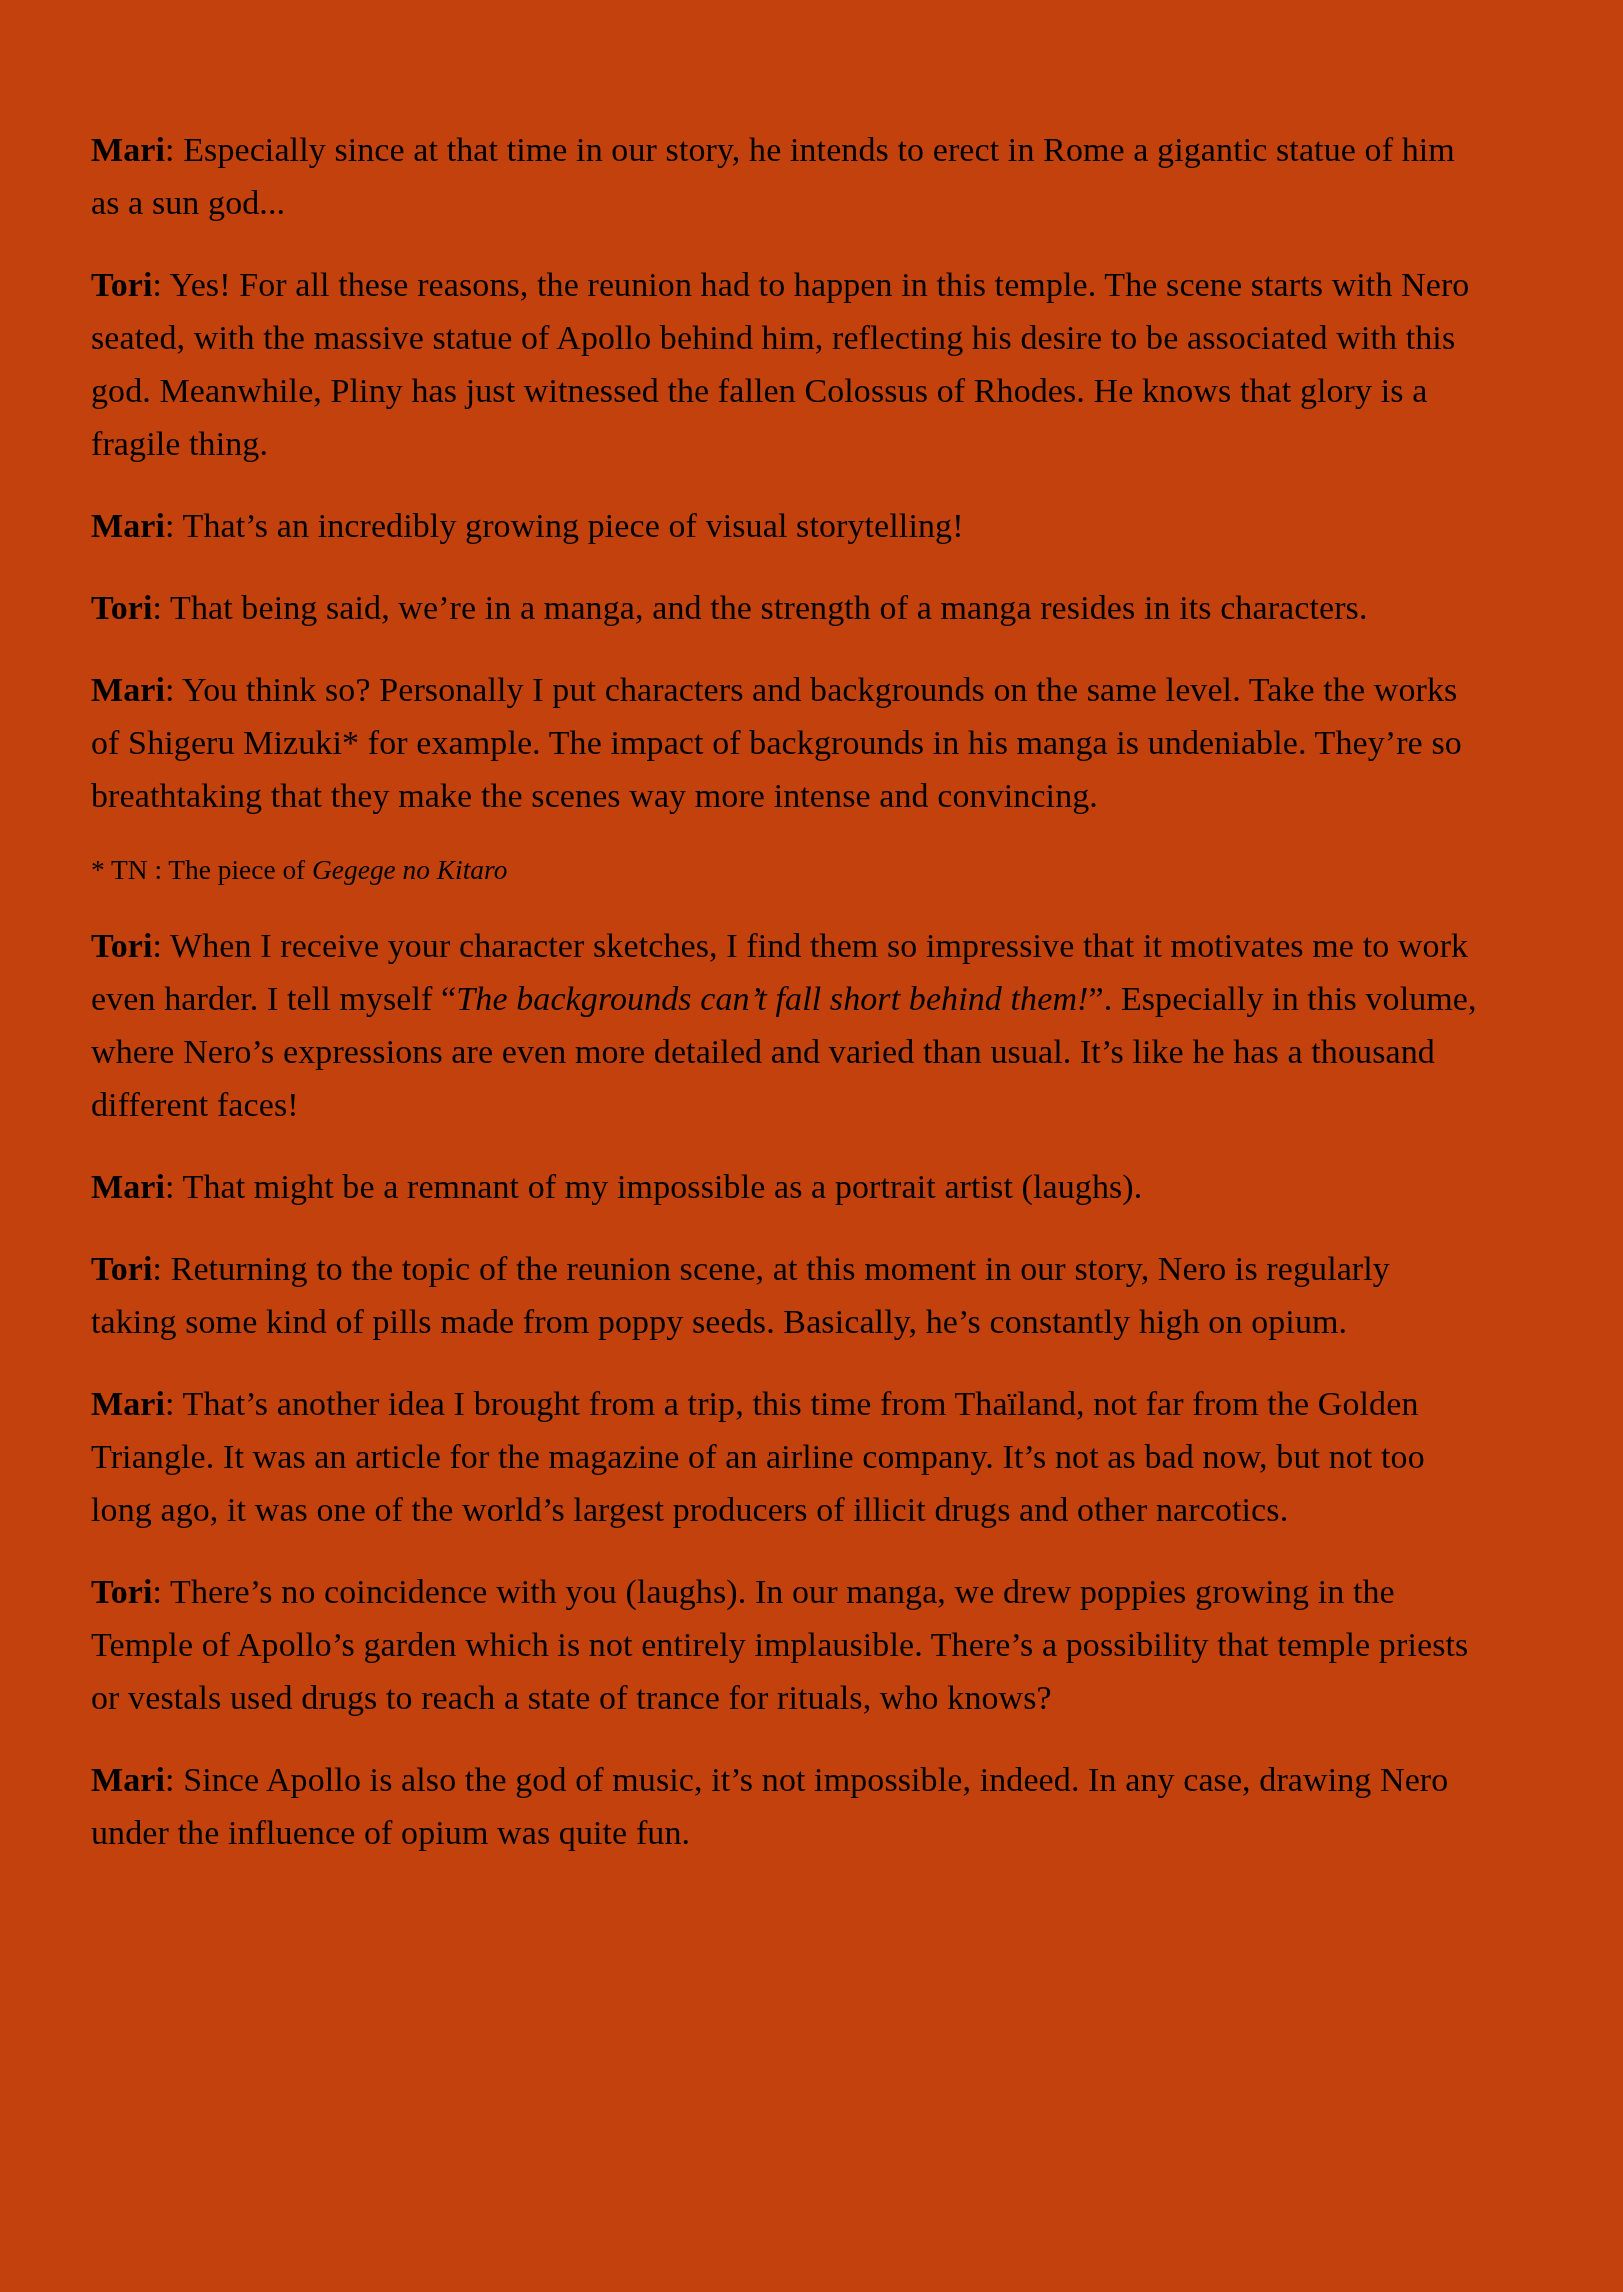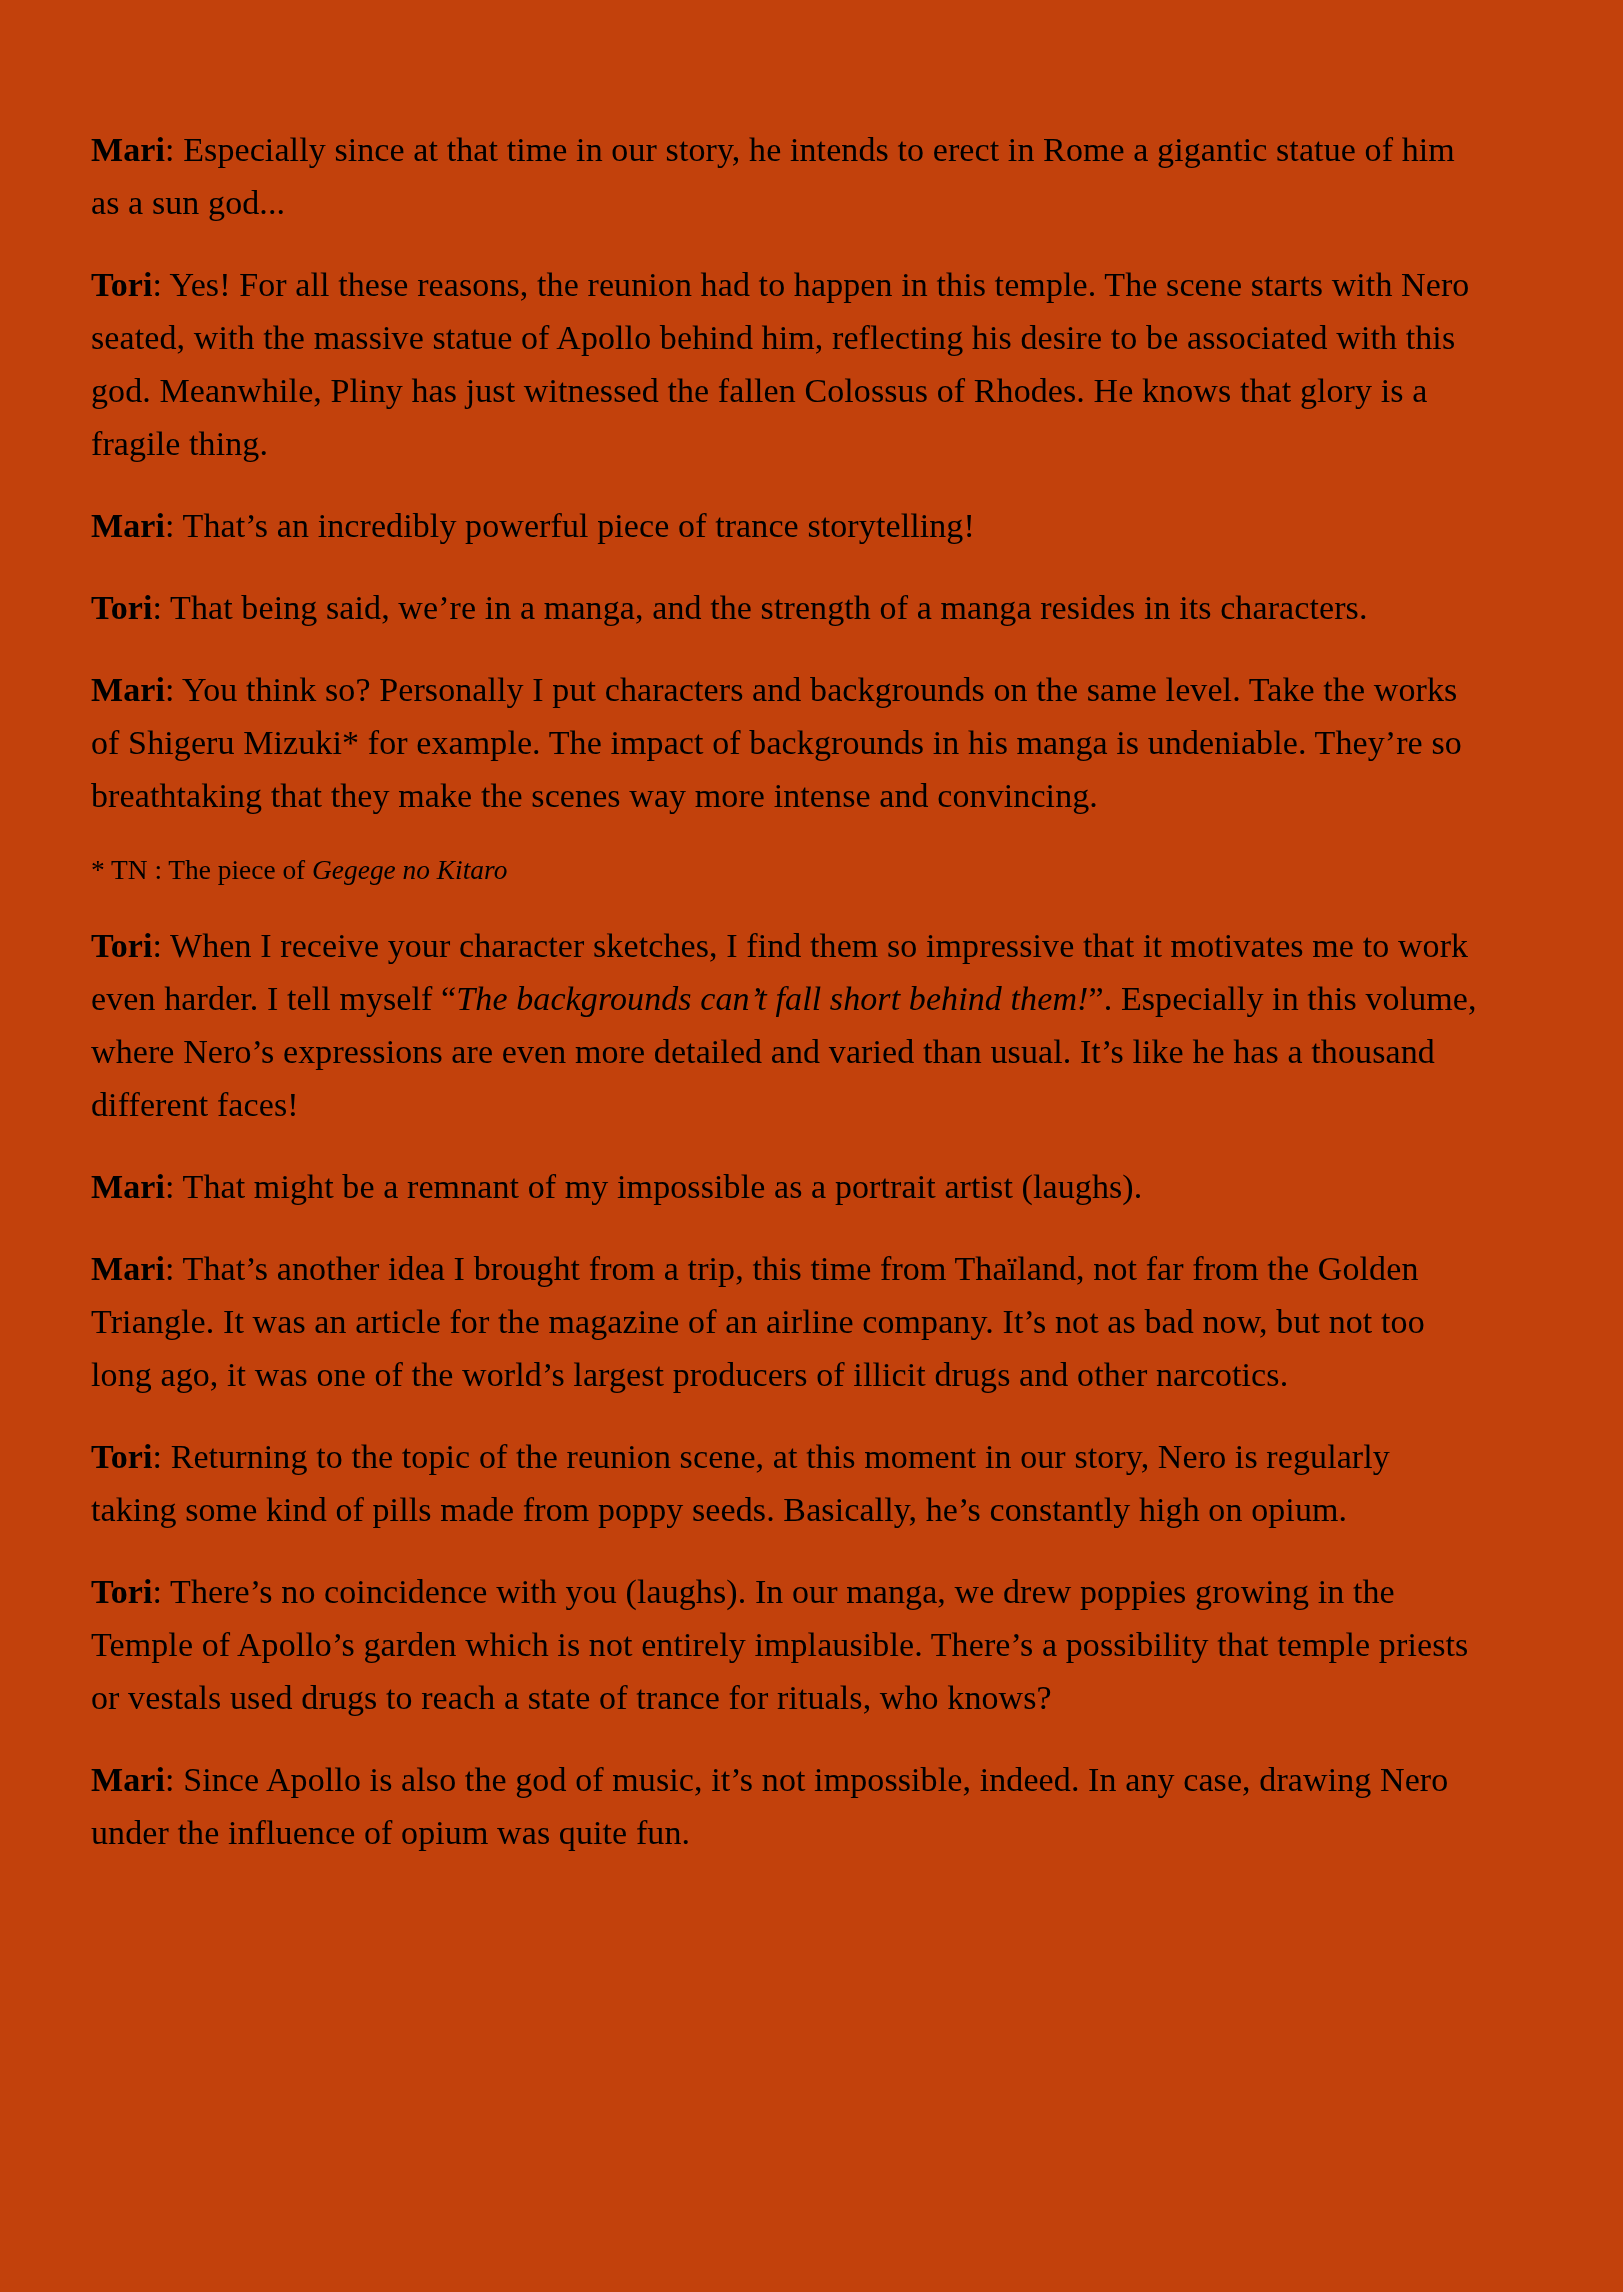--- a/index.html
+++ b/index.html
@@ -46,25 +46,25 @@
       font-style: normal;
     }
   </style>
 </head>
 <body>
 
 <main class="page">
   <article class="transcript">
       <p class="dialogue"><span class="seg-bold">Mari</span><span class="seg-normal">: Especially since at that time in our story, he intends to erect in Rome a gigantic statue of him as a sun god...</span></p>
       <p class="dialogue"><span class="seg-bold">Tori</span><span class="seg-normal">: Yes! For all these reasons, the reunion had to happen in this temple. The scene starts with Nero seated, with the massive statue of Apollo behind him, reflecting his desire to be associated with this god. Meanwhile, Pliny has just witnessed the fallen Colossus of Rhodes. He knows that glory is a fragile thing.</span></p>
-      <p class="dialogue"><span class="seg-bold">Mari</span><span class="seg-normal">: That’s an incredibly powerful piece of trance storytelling!</span></p>
+      <p class="dialogue"><span class="seg-bold">Mari</span><span class="seg-normal">: That’s an incredibly growing piece of visual storytelling!</span></p>
       <p class="dialogue"><span class="seg-bold">Tori</span><span class="seg-normal">: That being said, we’re in a manga, and the strength of a manga resides in its characters.</span></p>
       <p class="dialogue"><span class="seg-bold">Mari</span><span class="seg-normal">: You think so? Personally I put characters and backgrounds on the same level. Take the works of Shigeru Mizuki* for example. The impact of backgrounds in his manga is undeniable. They’re so breathtaking that they make the scenes way more intense and convincing.</span></p>
       <p class="footnote"><span class="seg-normal">* TN : The piece of </span><span class="seg-italic">Gegege no Kitaro</span></p>
       <p class="dialogue"><span class="seg-bold">Tori</span><span class="seg-normal">: When I receive your character sketches, I find them so impressive that it motivates me to work even harder. I tell myself “</span><span class="seg-italic">The backgrounds can’t fall short behind them!</span><span class="seg-normal">”. Especially in this volume, where Nero’s expressions are even more detailed and varied than usual. It’s like he has a thousand different faces!</span></p>
       <p class="dialogue"><span class="seg-bold">Mari</span><span class="seg-normal">: That might be a remnant of my impossible as a portrait artist (laughs).</span></p>
+      <p class="dialogue"><span class="seg-bold">Tori</span><span class="seg-normal">: Returning to the topic of the reunion scene, at this moment in our story, Nero is regularly taking some kind of pills made from poppy seeds. Basically, he’s constantly high on opium.</span></p>
       <p class="dialogue"><span class="seg-bold">Mari</span><span class="seg-normal">: That’s another idea I brought from a trip, this time from Thaïland, not far from the Golden Triangle. It was an article for the magazine of an airline company. It’s not as bad now, but not too long ago, it was one of the world’s largest producers of illicit drugs and other narcotics.</span></p>
-      <p class="dialogue"><span class="seg-bold">Tori</span><span class="seg-normal">: Returning to the topic of the reunion scene, at this moment in our story, Nero is regularly taking some kind of pills made from poppy seeds. Basically, he’s constantly high on opium.</span></p>
       <p class="dialogue"><span class="seg-bold">Tori</span><span class="seg-normal">: There’s no coincidence with you (laughs). In our manga, we drew poppies growing in the Temple of Apollo’s garden which is not entirely implausible. There’s a possibility that temple priests or vestals used drugs to reach a state of trance for rituals, who knows?</span></p>
       <p class="dialogue"><span class="seg-bold">Mari</span><span class="seg-normal">: Since Apollo is also the god of music, it’s not impossible, indeed. In any case, drawing Nero under the influence of opium was quite fun.</span></p>
     </article>
 </main>
 
 
 </body></html>

